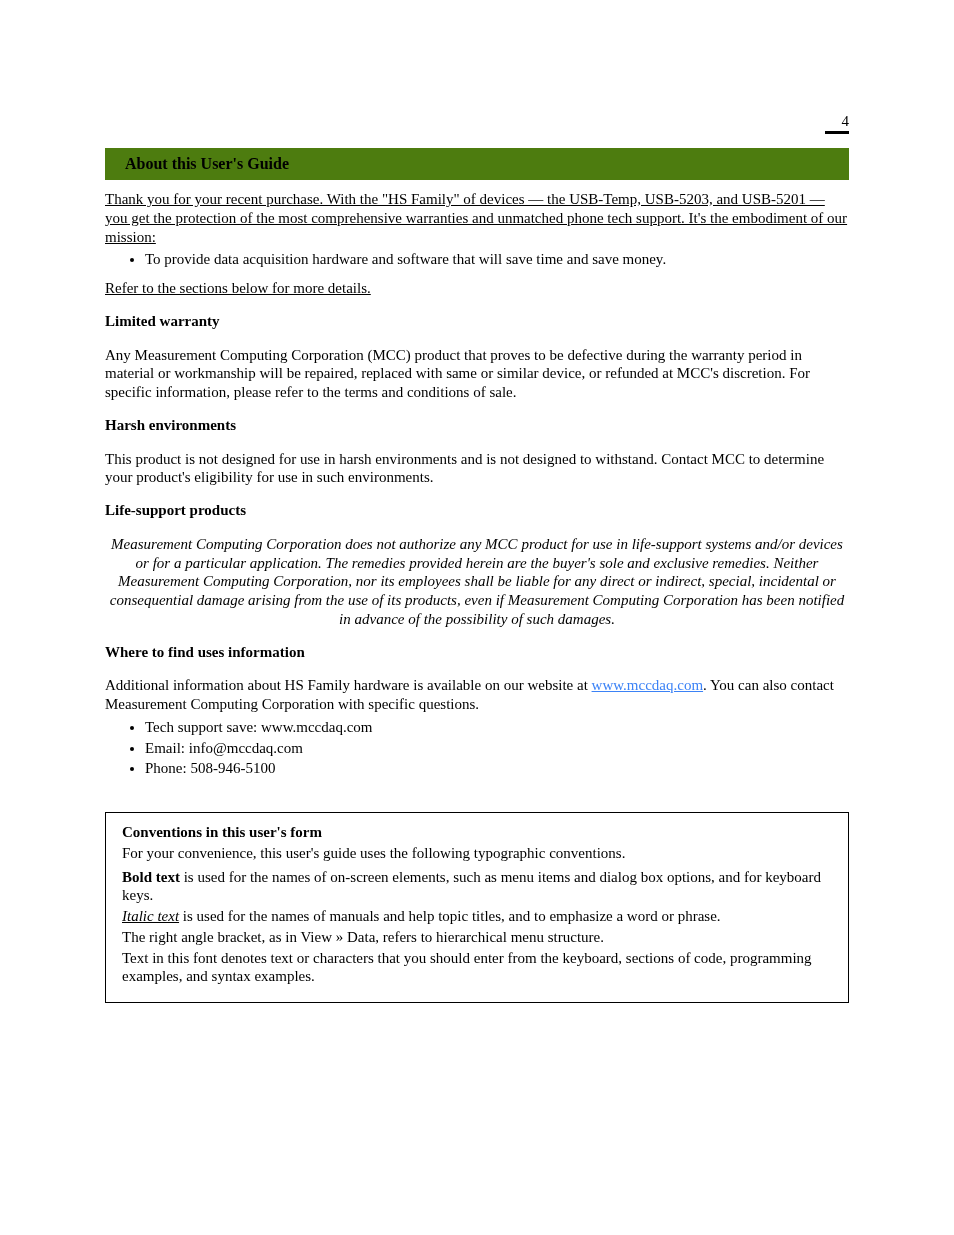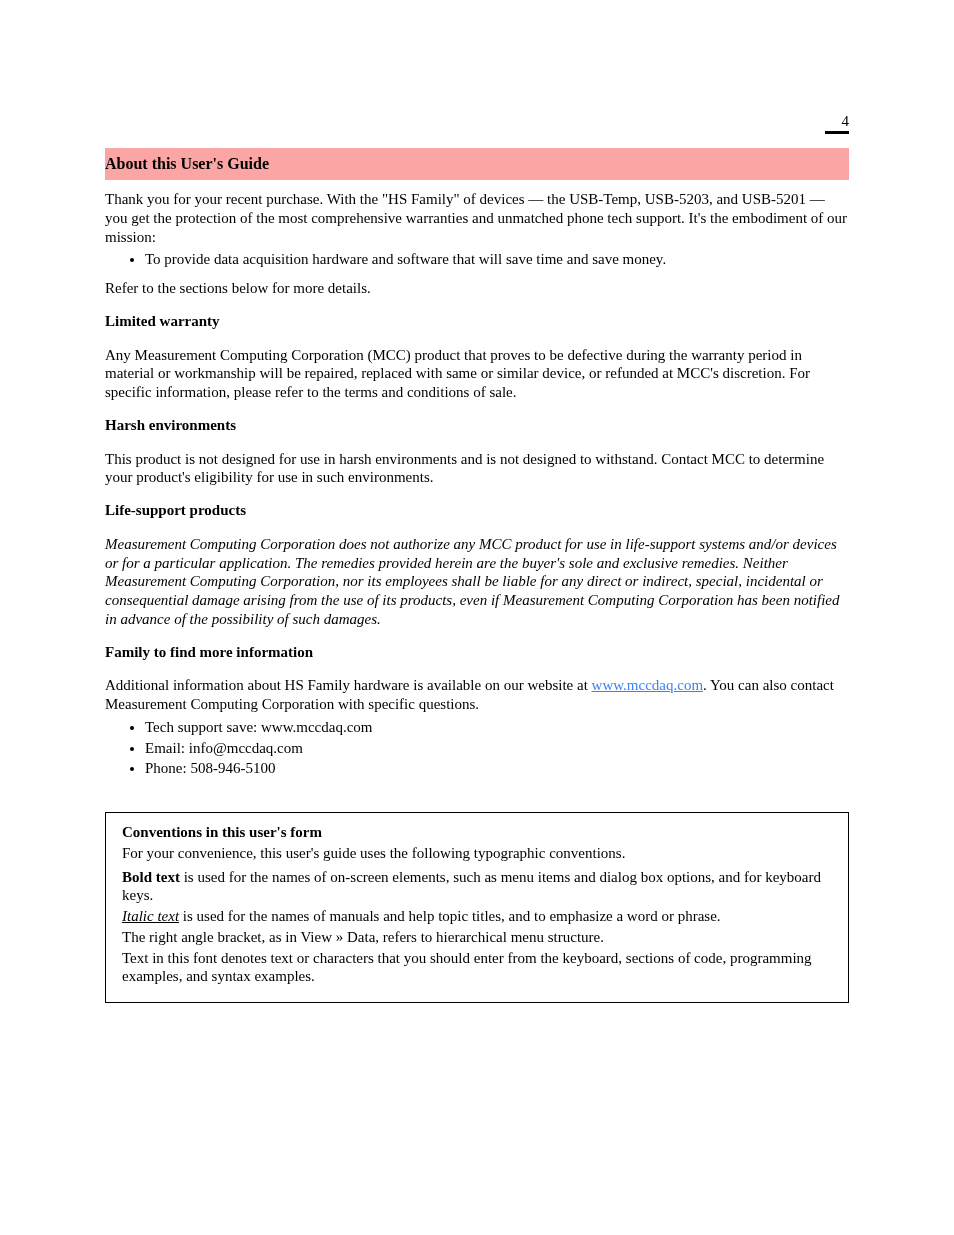--- a/index.html
+++ b/index.html
@@ -26,44 +26,45 @@
     font-size: 15px;
   }
   .hr-thick {
     position: absolute;
     top: 131px;
     right: 105px;
     width: 24px;
     border-top: 3.5px solid #000;
   }
   .section-bar {
-    background: #fca5a5;
-    padding: 6px 0;
+    background: #4d7c0f;
+    padding: 6px 20px;
     margin-top: 48px;
     margin-bottom: 10px;
   }
   .section-title {
     font-weight: bold;
     font-size: 16px;
   }
-  .body-text p { margin: 0 0 4px 0; text-align: left; }
+  .body-text p { margin: 0 0 4px 0; text-align: left; text-decoration: underline; }
   ul.gap-list {
     margin: 2px 0 10px 0;
     padding-left: 40px;
   }
   ul.gap-list li {
     margin: 0 0 2px 0;
   }
   .subhead {
     font-weight: bold;
     margin-top: 14px;
   }
   .italic { font-style: italic; text-decoration: underline; }
   .disclaimer {
     font-style: italic;
+    text-align: center;
   }
   .link {
     color: #3b82f6;
     text-decoration: underline;
     cursor: pointer;
   }
   .info-box {
     border: 1.25px solid #000;
     margin-top: 34px;
     padding: 10px 16px 14px 16px;
@@ -99,21 +100,21 @@
 
   <p class="subhead">Limited warranty</p>
   <p class="para">Any Measurement Computing Corporation (MCC) product that proves to be defective during the warranty period in material or workmanship will be repaired, replaced with same or similar device, or refunded at MCC's discretion. For specific information, please refer to the terms and conditions of sale.</p>
 
   <p class="subhead">Harsh environments</p>
   <p class="para">This product is not designed for use in harsh environments and is not designed to withstand. Contact MCC to determine your product's eligibility for use in such environments.</p>
 
   <p class="subhead">Life-support products</p>
   <p class="para disclaimer">Measurement Computing Corporation does not authorize any MCC product for use in life-support systems and/or devices or for a particular application. The remedies provided herein are the buyer's sole and exclusive remedies. Neither Measurement Computing Corporation, nor its employees shall be liable for any direct or indirect, special, incidental or consequential damage arising from the use of its products, even if Measurement Computing Corporation has been notified in advance of the possibility of such damages.</p>
 
-  <p class="subhead">Family to find more information</p>
+  <p class="subhead">Where to find uses information</p>
   <p class="para">
     <span>Additional information about HS Family hardware is available on our website at</span>
     <span> </span>
     <span class="link">www.mccdaq.com</span><span>. You can also contact Measurement Computing Corporation with specific questions.</span>
   </p>
   <ul class="gap-list">
     <li>Tech support save: www.mccdaq.com</li>
     <li>Email: info@mccdaq.com</li>
     <li>Phone: 508-946-5100</li>
   </ul>

